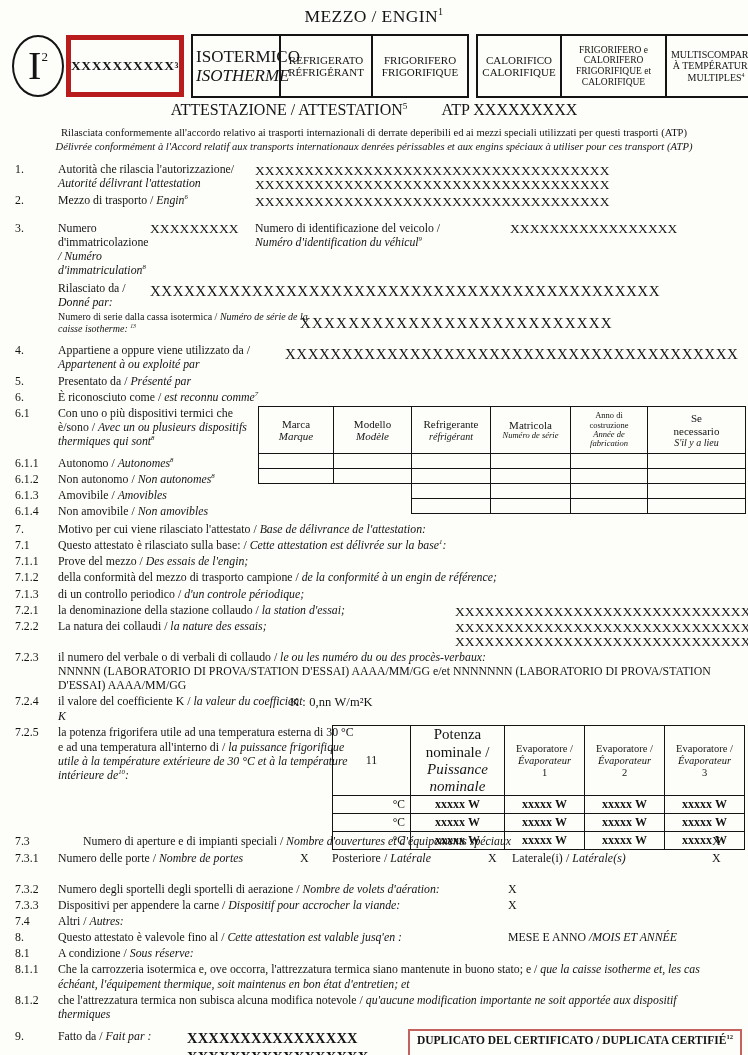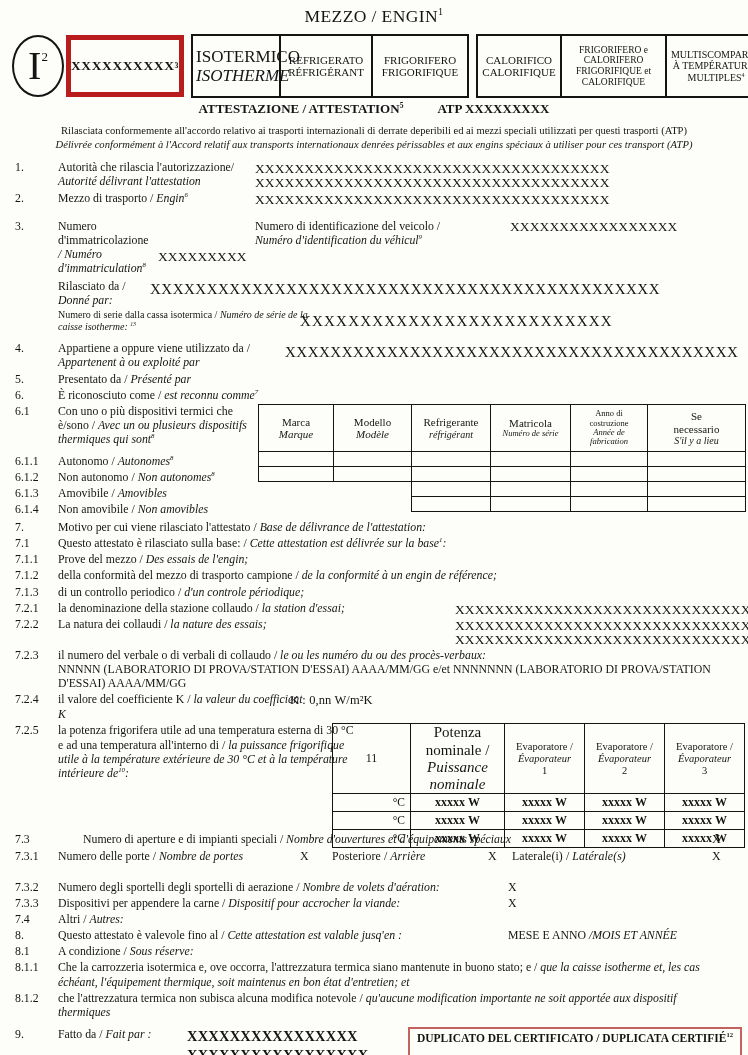--- a/index.html
+++ b/index.html
@@ -17,21 +17,21 @@
   .oval sup{font-size:13px;margin-top:-18px;}
   .serial{flex:0 0 106px;height:52px;border:5px solid #b91c1c;margin-left:2px;
           display:flex;align-items:center;justify-content:center;font-weight:bold;
           font-size:13.5px;letter-spacing:.6px;}
   .grp{display:flex;border:2px solid #141414;margin-left:7px;align-self:stretch;}
   .cat{display:flex;flex-direction:column;justify-content:center;text-align:center;
        padding:1px 3px;border-left:2px solid #141414;line-height:1.12;}
   .cat:first-child{border-left:none;}
   .cw1{width:80px;font-size:17px;} .cw2{width:84px;font-size:11px;} .cw3{width:88px;font-size:11px;}
   .cw4{width:76px;font-size:11px;} .cw5{width:97px;font-size:9.5px;} .cw6{width:92px;font-size:10px;}
-  .att{text-align:center;font-weight:bold;font-size:13px;margin-top:3px;}
+  .att{text-align:center;font-weight:normal;font-size:16px;margin-top:3px;}
   .att .atp{margin-left:34px;}
   .intro{margin-top:7px;text-align:center;font-size:10.6px;line-height:1.3;white-space:nowrap;}
   
   .r{position:relative;display:flex;padding-left:15px;font-size:11.8px;line-height:1.2;margin-top:2px;}
   .n{flex:0 0 43px;}
   .lb{flex:1;padding-right:24px;}
   .v{position:absolute;white-space:nowrap;font-size:13.5px;letter-spacing:.1px;}
   .vbig{font-size:15px;letter-spacing:.5px;}
   .vbold{font-weight:bold;font-size:14.5px;letter-spacing:.2px;text-align:right;}
   .w200{max-width:200px;} .w205{max-width:207px;} .w252{max-width:252px;} .w300{max-width:300px;}
@@ -139,21 +139,21 @@
     <span class="lb"><span>Mezzo di trasporto / </span><span class="i"><span>Engin</span><sup>6</sup></span></span>
     <span class="v" style="left:255px;top:1px;">XXXXXXXXXXXXXXXXXXXXXXXXXXXXXXXXXXXX</span>
   </div>
 
   <div class="i3">
     <span class="abs" style="left:15px;top:0;">3.</span>
     <span class="abs" style="left:58px;top:0;width:105px;">
         <span class="blk">Numero d'immatricolazione</span>
         <span class="blk i"><span>/ Numéro d'immatriculation</span><sup>8</sup></span>
       </span>
-    <span class="abs v" style="left:158px;top:0;margin-top:30px;">XXXXXXXXX</span>
+    <span class="abs v" style="left:150px;top:0;">XXXXXXXXX</span>
     <span class="abs" style="left:255px;top:0;width:262px;">
         <span class="blk">Numero di identificazione del veicolo /</span>
         <span class="blk i"><span>Numéro d'identification du véhicul</span><sup>9</sup></span>
       </span>
     <span class="abs v" style="left:510px;top:0;">XXXXXXXXXXXXXXXXX</span>
     <span class="abs" style="left:58px;top:60px;">
         <span class="blk">Rilasciato da /</span>
         <span class="blk i">Donné par:</span>
       </span>
     <span class="abs v vbig" style="left:150px;top:61px;">XXXXXXXXXXXXXXXXXXXXXXXXXXXXXXXXXXXXXXXXXXXXX</span>
@@ -377,21 +377,21 @@
 
   <div class="r mt6">
       <span class="n">7.3</span>
       <span class="lb"><span>Numero di aperture e di impianti speciali / </span><span class="i">Nombre d'ouvertures et d'équipements spéciaux</span></span>
       <span class="v" style="left:712px;top:0;font-size:12px;">X</span>
     </div>
   <div class="r minh30">
       <span class="n">7.3.1</span>
       <span class="lb w205"><span>Numero delle porte / </span><span class="i">Nombre de portes</span></span>
       <span class="v" style="left:300px;top:0;font-size:12px;">X</span>
-      <span class="v" style="left:332px;top:0;font-size:11.8px;"><span>Posteriore / </span><span class="i">Arrière</span></span>
+      <span class="v" style="left:332px;top:0;font-size:11.8px;"><span>Posteriore / </span><span class="i">Latérale</span></span>
       <span class="v" style="left:488px;top:0;font-size:12px;">X</span>
       <span class="v" style="left:512px;top:0;font-size:11.8px;"><span>Laterale(i) / </span><span class="i">Latérale(s)</span></span>
       <span class="v" style="left:712px;top:0;font-size:12px;">X</span>
     </div>
   <div class="r">
       <span class="n">7.3.2</span>
       <span class="lb"><span>Numero degli sportelli degli sportelli di aerazione / </span><span class="i">Nombre de volets d'aération:</span></span>
       <span class="v" style="left:508px;top:0;font-size:12px;">X</span>
     </div>
   <div class="r">

